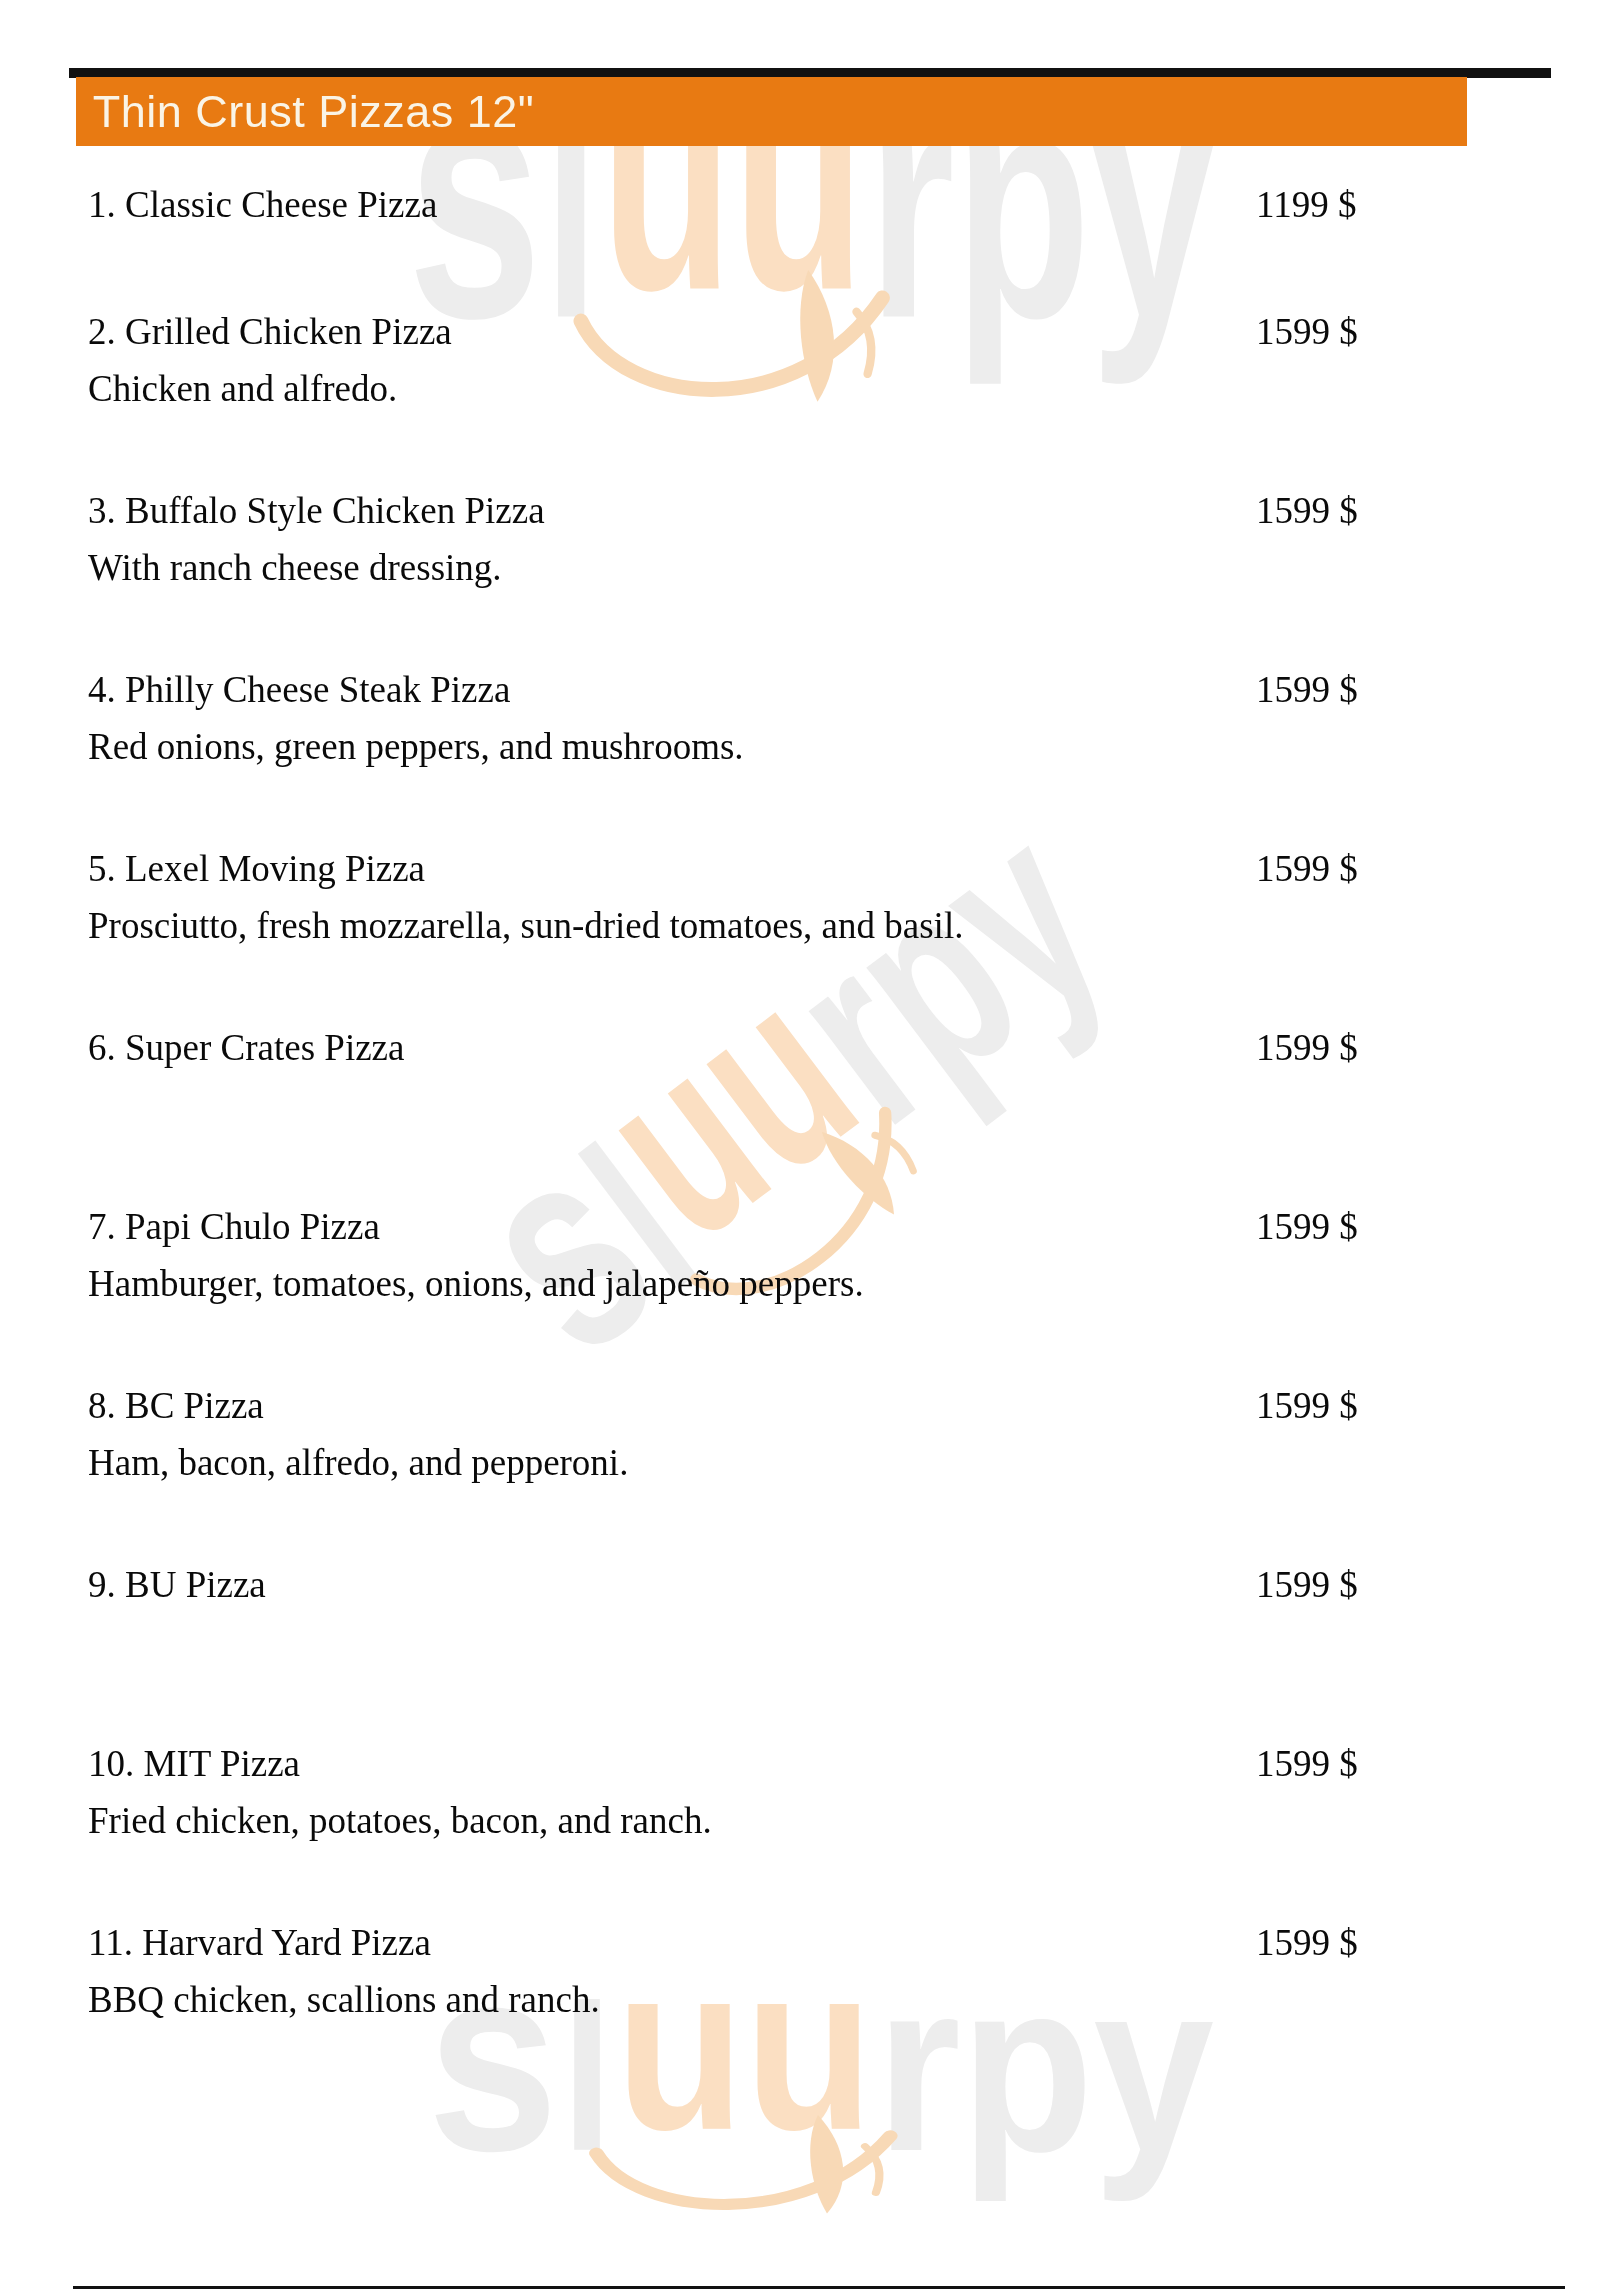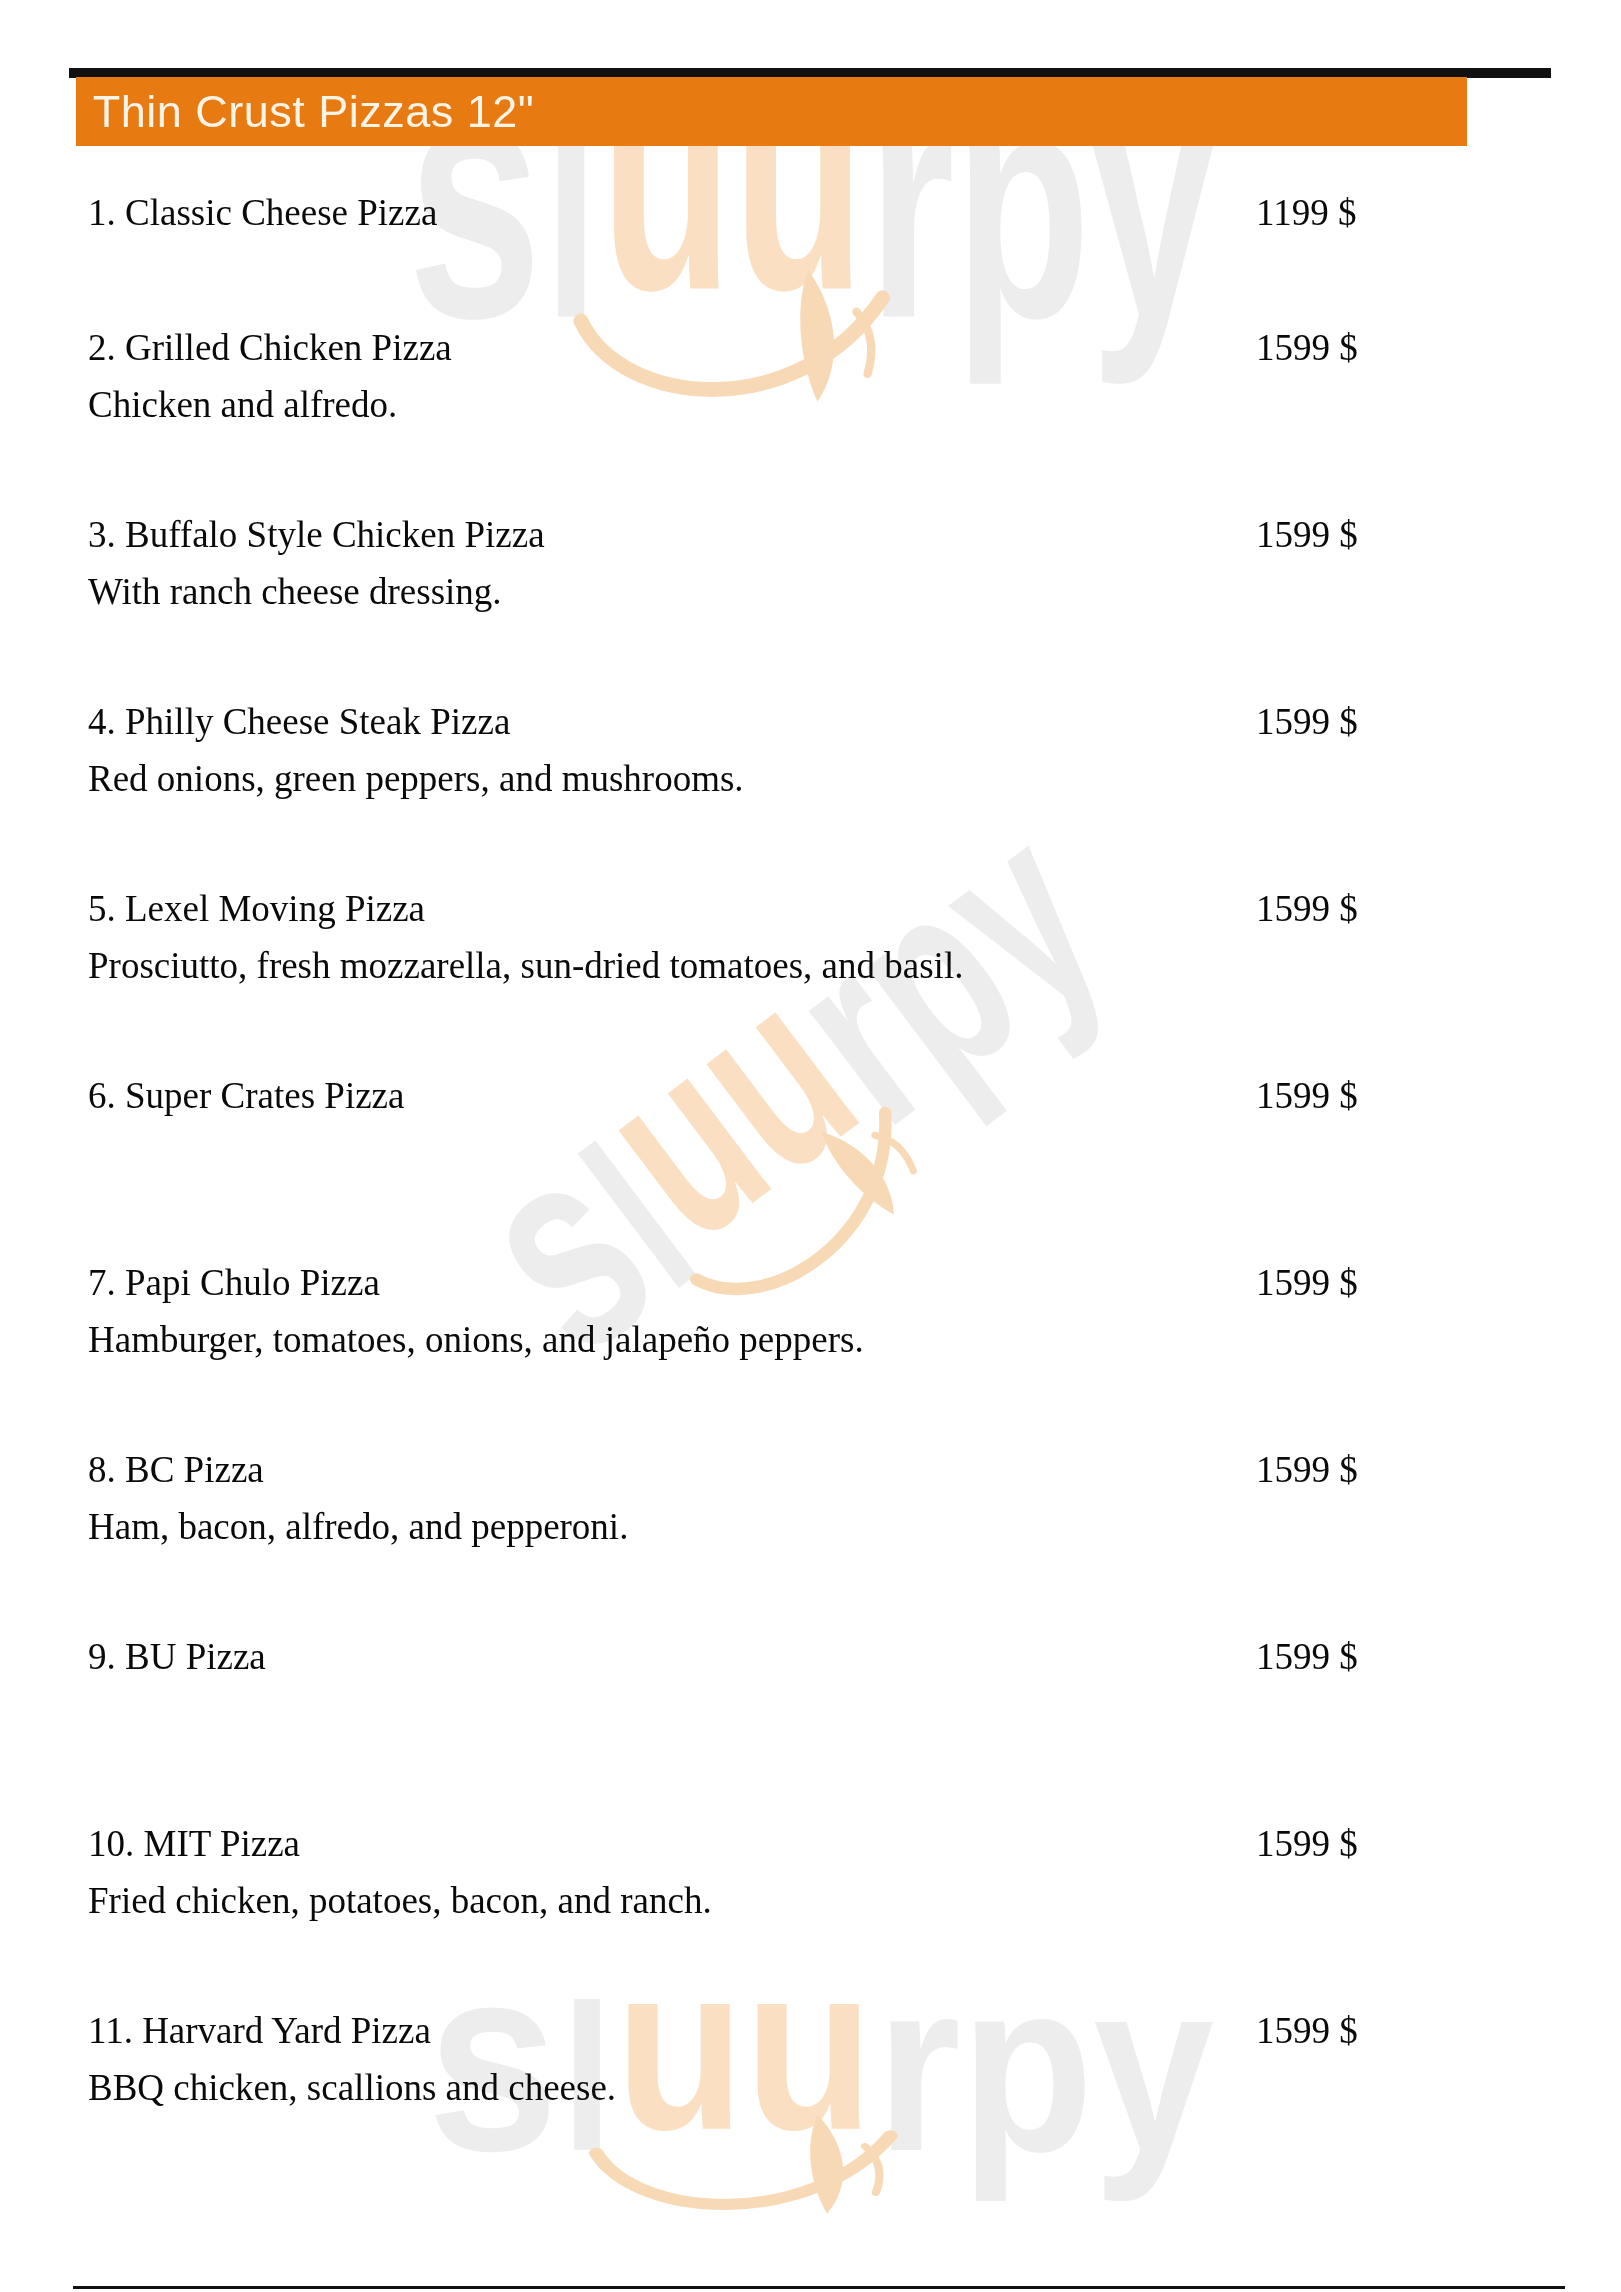--- a/index.html
+++ b/index.html
@@ -25,21 +25,21 @@
   .header-title{
     font-family:"Liberation Sans", sans-serif;
     font-size:45px;line-height:45px;
     color:var(--header-text-color);
     letter-spacing:0.5px;
     white-space:nowrap;
   }
 
   .menu{position:absolute;left:0;top:183px;width:1621px;z-index:2;}
   .item{position:relative;height:179px;box-sizing:border-box;
-        font-size:37px;color:var(--body-text-color);margin-top:8px;}
+        font-size:37px;color:var(--body-text-color);}
   .item.no-desc{height:127px;}
   .item-label{position:absolute;left:88px;top:0;line-height:43px;white-space:nowrap;}
   .item-price{position:absolute;left:1256px;top:0;line-height:43px;white-space:nowrap;}
   .item-desc{position:absolute;left:88px;top:57px;line-height:43px;white-space:nowrap;}
 
   .bottom-rule{
     position:absolute;left:73px;top:2286px;width:1492px;height:2.9px;
     background:var(--rule-color);z-index:3;
   }
 
@@ -137,19 +137,19 @@
     <span class="item-price">1599 $</span>
   </div>
       <div class="item">
     <span class="item-label">10. MIT Pizza</span>
     <span class="item-price">1599 $</span>
     <div class="item-desc">Fried chicken, potatoes, bacon, and ranch.</div>
   </div>
       <div class="item">
     <span class="item-label">11. Harvard Yard Pizza</span>
     <span class="item-price">1599 $</span>
-    <div class="item-desc">BBQ chicken, scallions and cheese.</div>
+    <div class="item-desc">BBQ chicken, scallions and ranch.</div>
   </div>
     </div>
 
   <div class="bottom-rule"></div>
 </div>
 
 
 </body></html>

